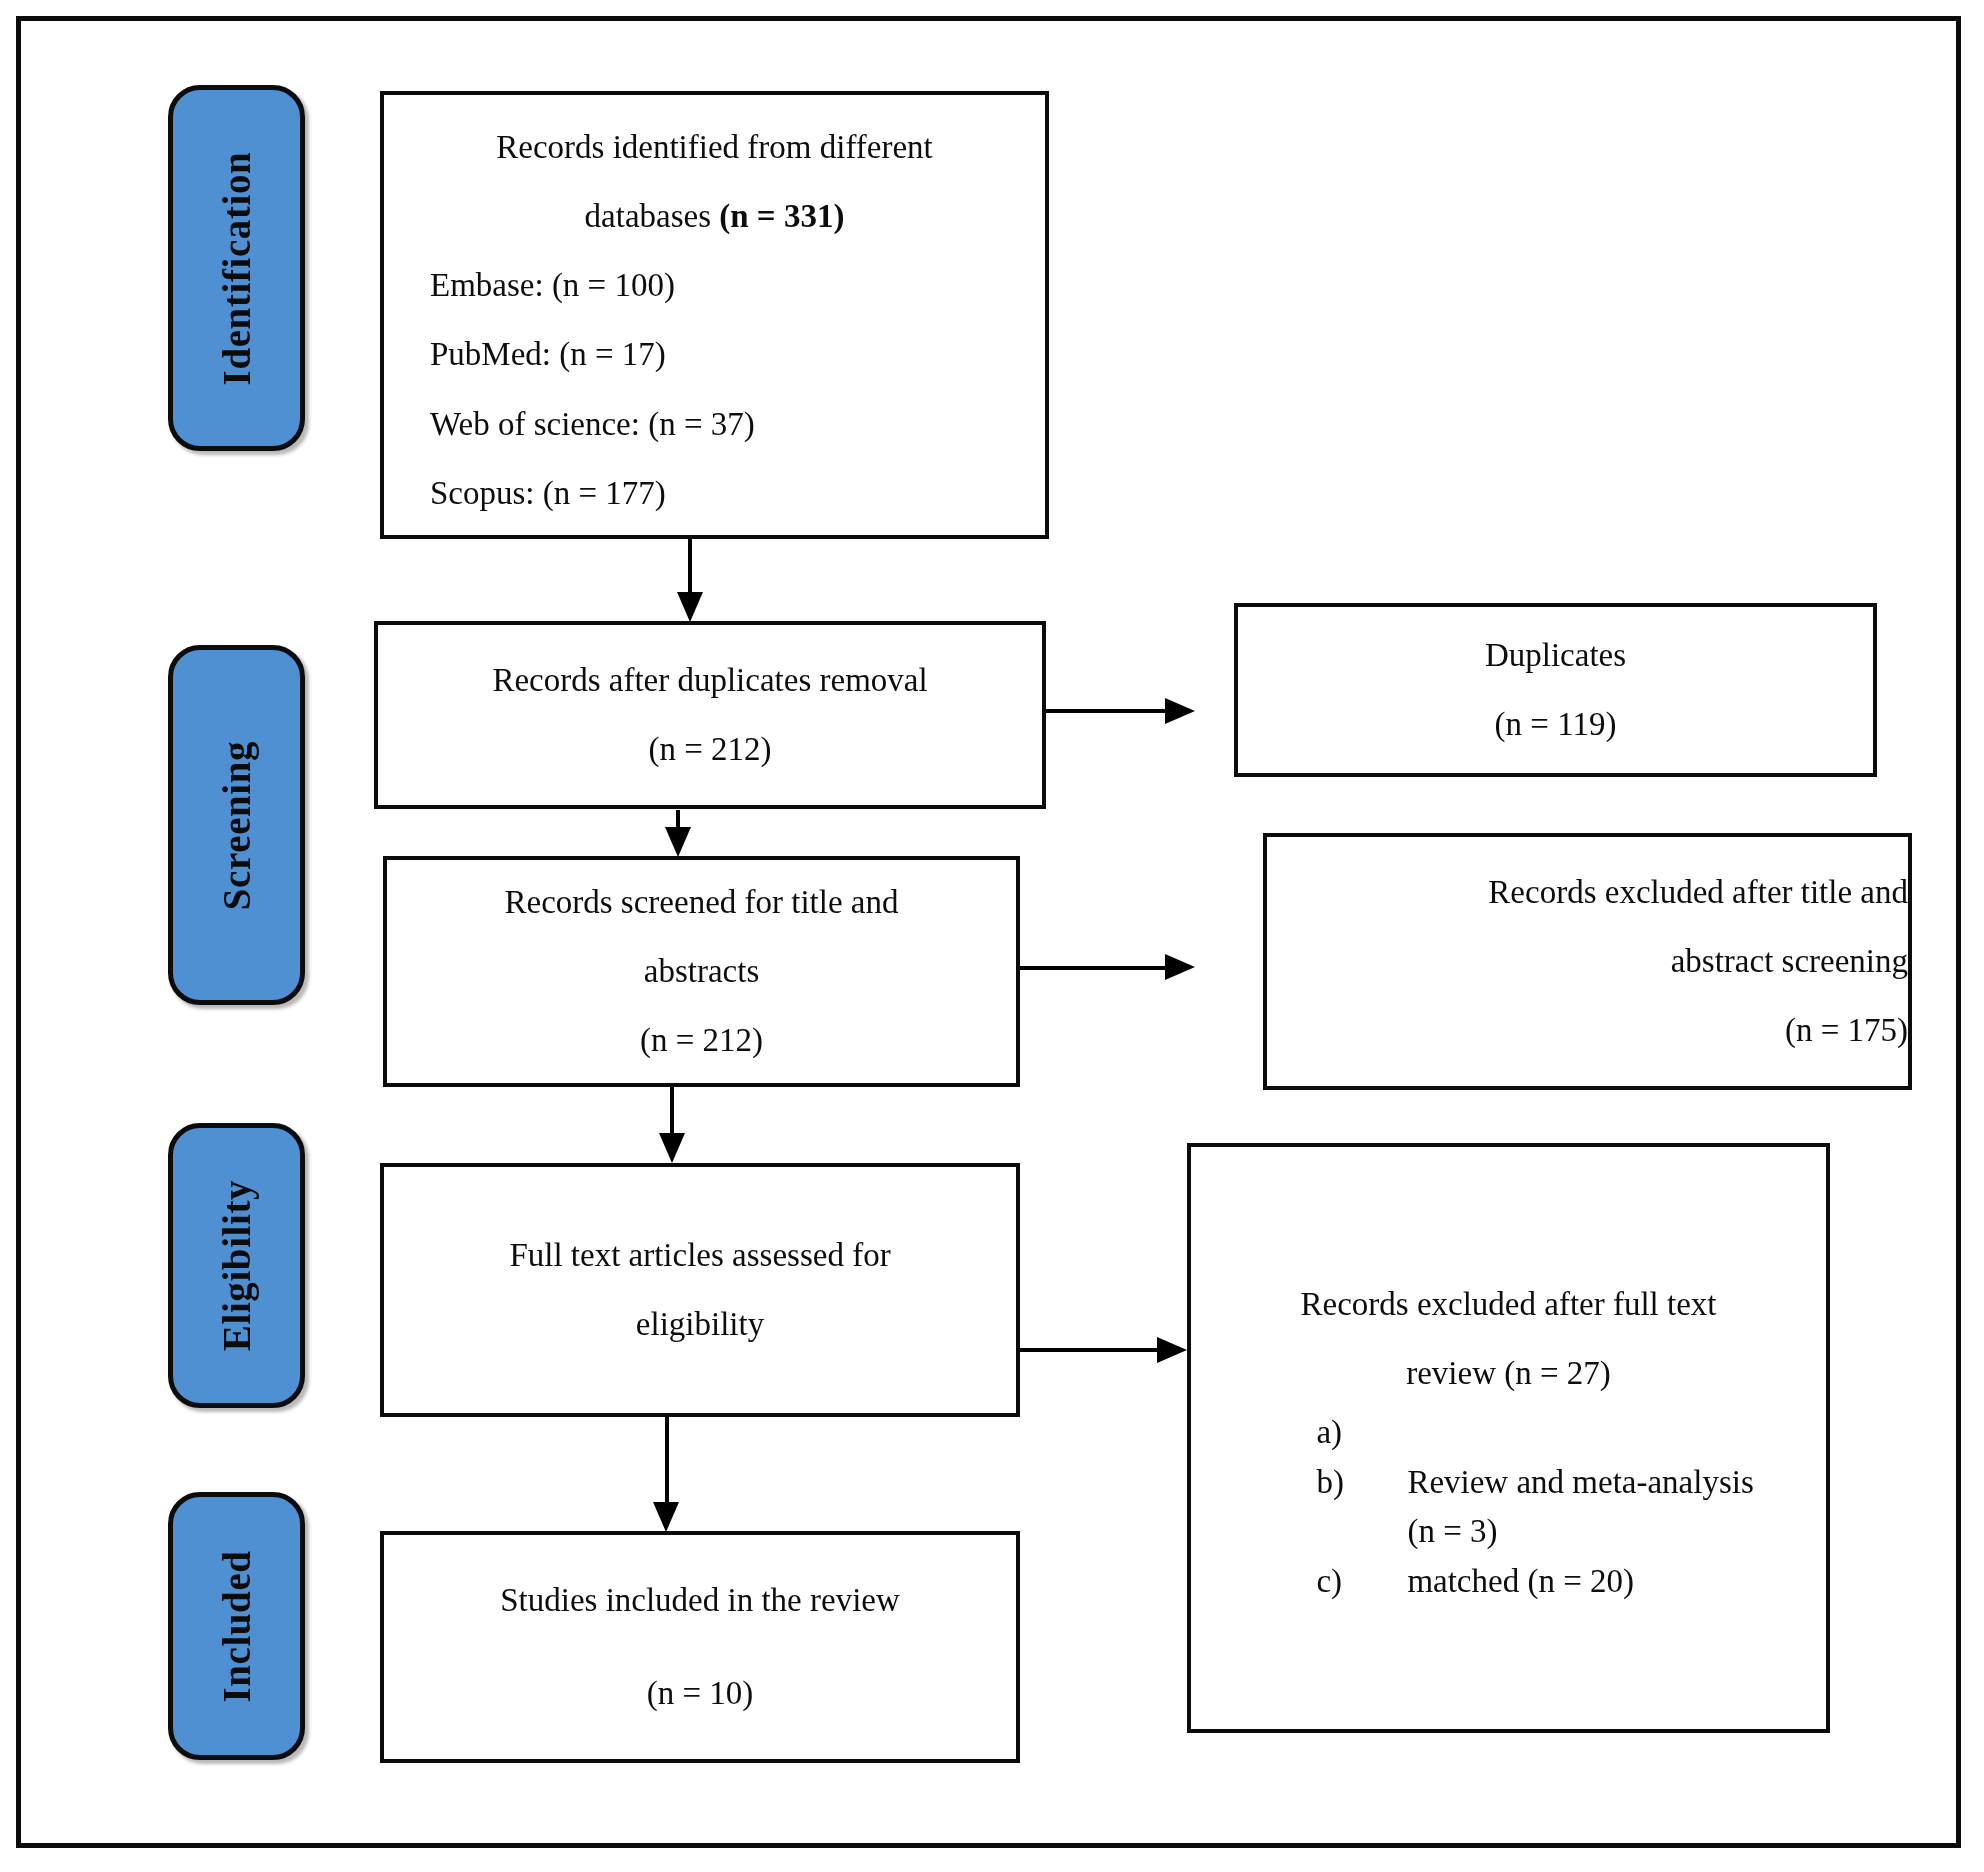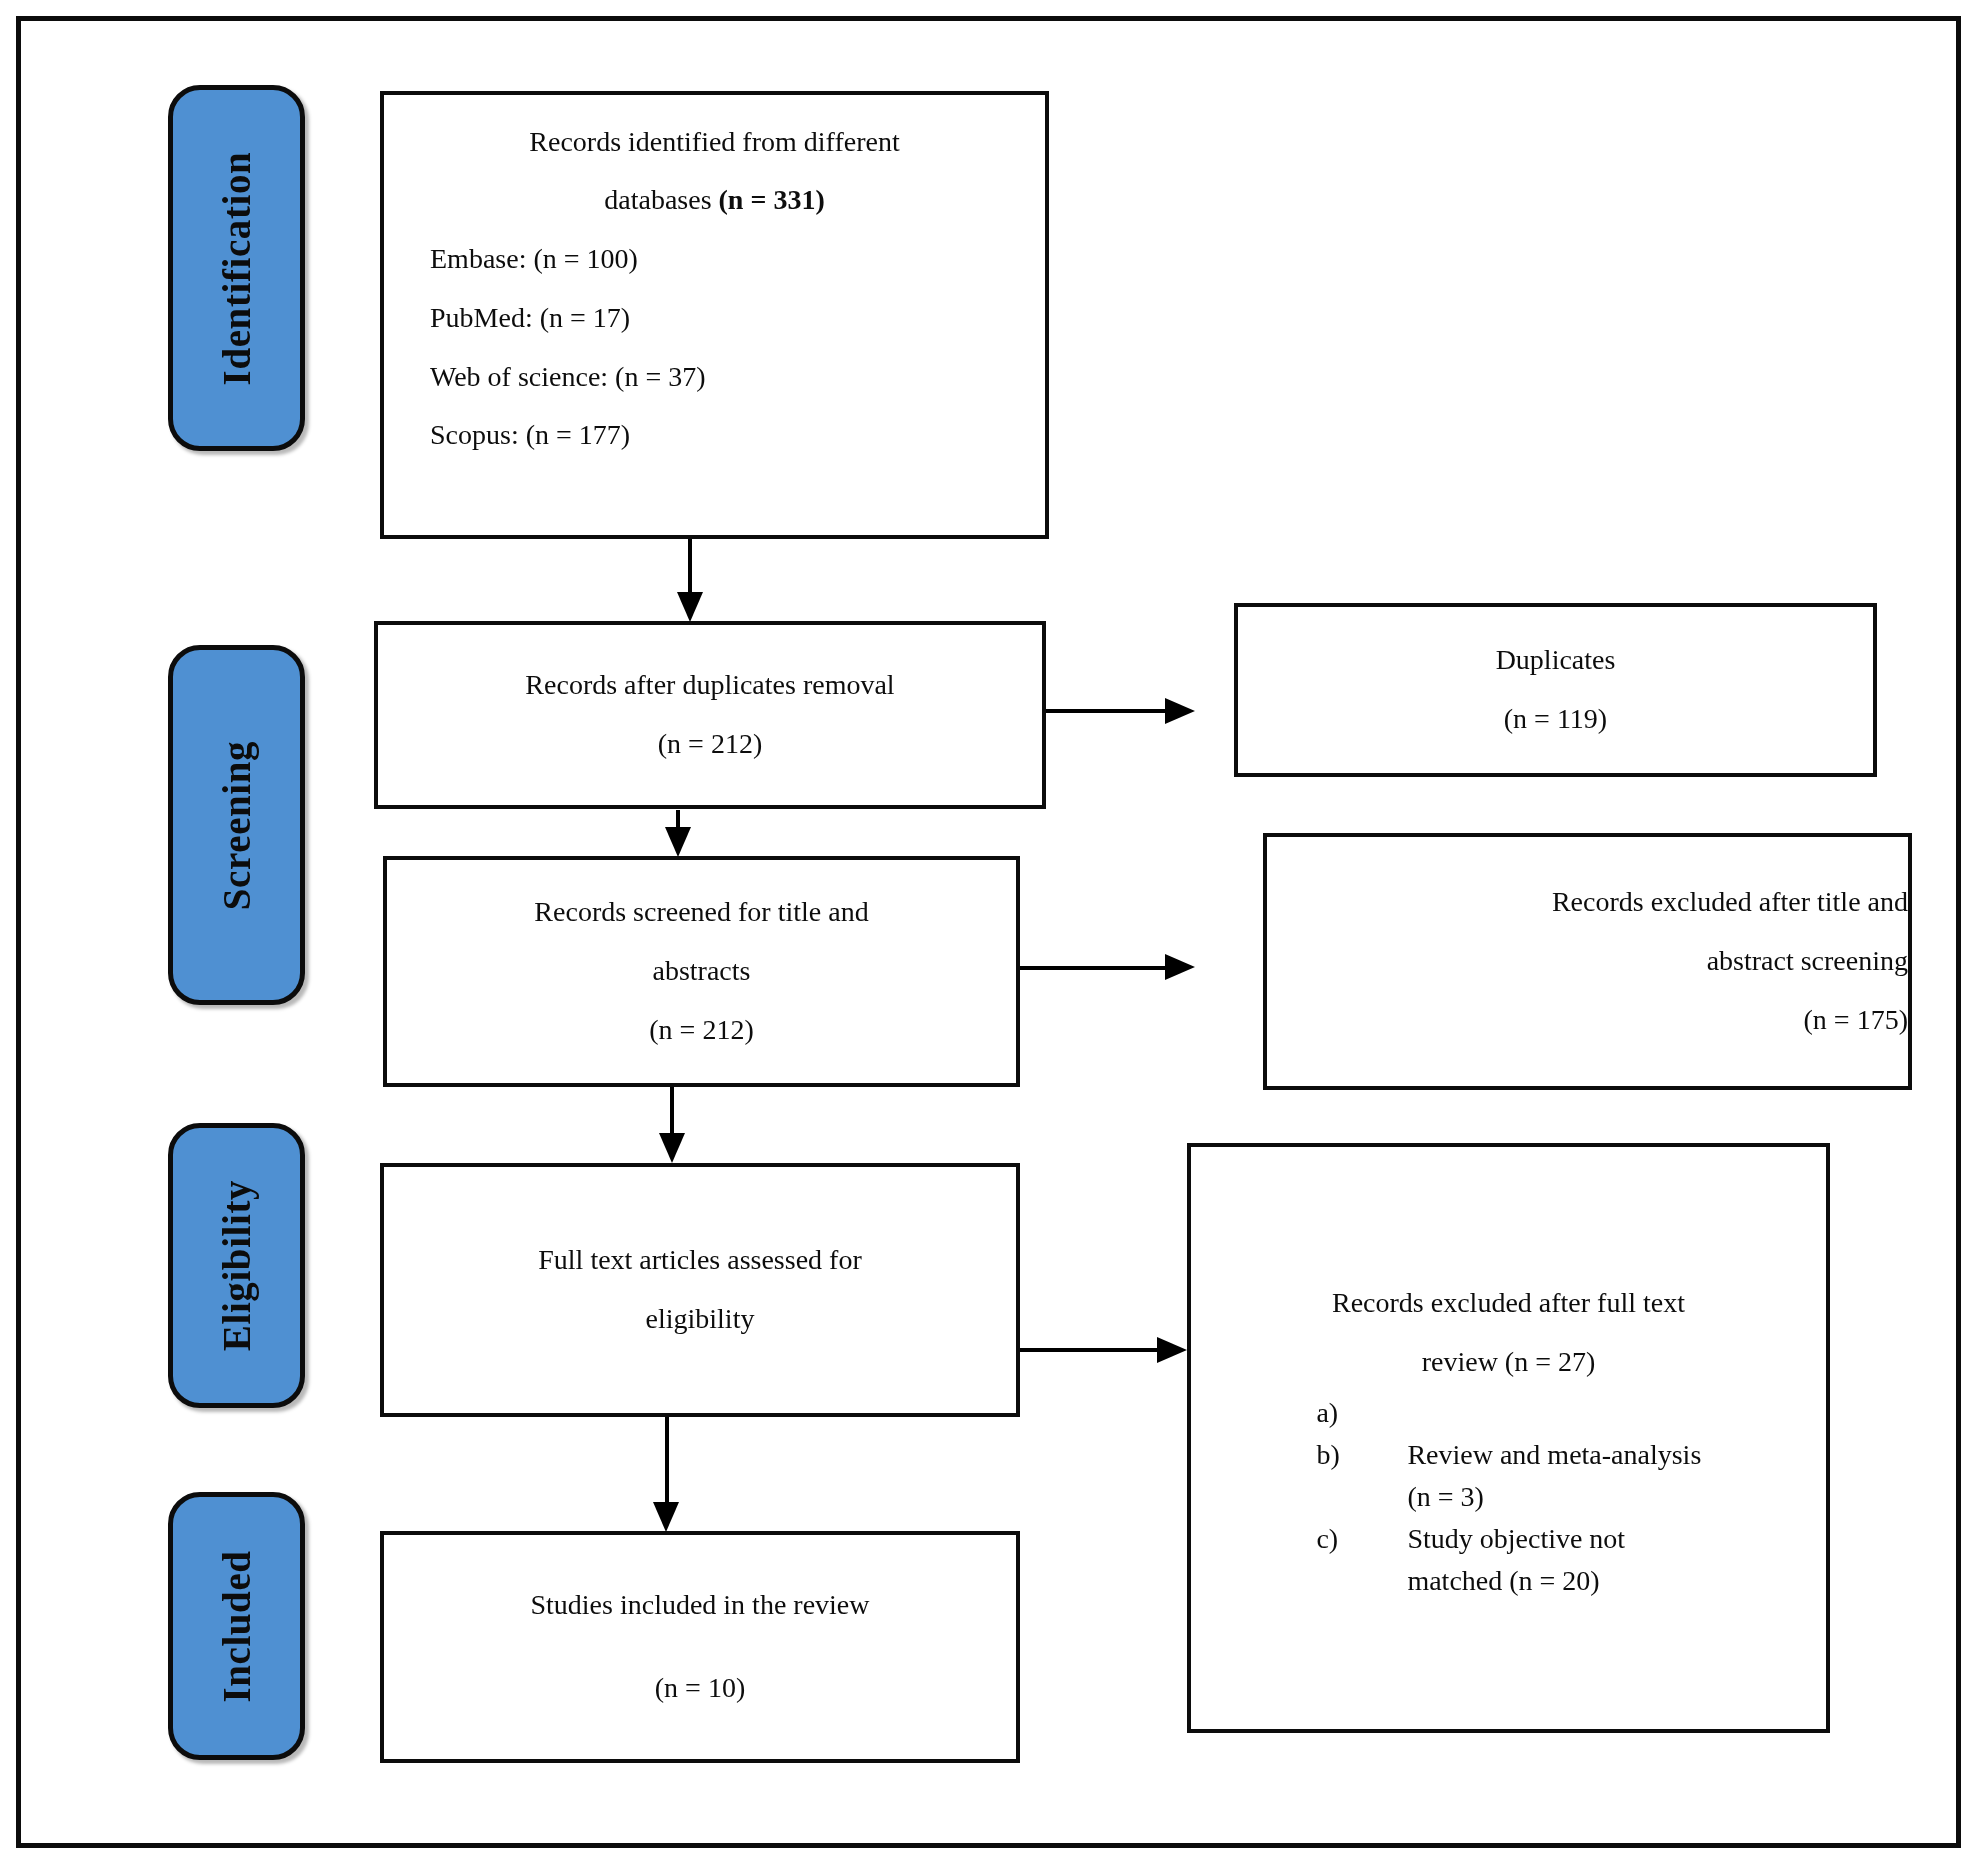--- a/index.html
+++ b/index.html
@@ -47,21 +47,21 @@
   }
   
   .pbox {
     position: absolute;
     background: #ffffff;
     border: 4.7px solid #0c0c0c;
     box-sizing: border-box;
     display: flex;
     flex-direction: column;
     justify-content: center;
-    font-size: 28px;
+    font-size: 33px;
     line-height: 2.1;
     text-align: center;
   }
   .pbox .ln { white-space: nowrap; }
   .bold { font-weight: bold; }
   
   .box-identified { justify-content: flex-start; padding-top: 17.5px; }
   .box-identified .src {
     text-align: left;
     padding-left: 46px;
@@ -162,21 +162,20 @@
     <div class="reason">
       <div class="marker">b)</div>
       <div class="rlines">
         <div>Review and meta-analysis</div>
         <div>(n = 3)</div>
       </div>
     </div>
     <div class="reason">
       <div class="marker">c)</div>
       <div class="rlines">
-        <div>Study objective not</div>
         <div>matched (n = 20)</div>
       </div>
     </div>
   </div>
 
   <div class="pbox" style="left:380px;top:1531px;width:640px;height:232px;gap:24px;">
     <div class="ln">Studies included in the review</div>
     <div class="ln">(n = 10)</div>
   </div>
 

